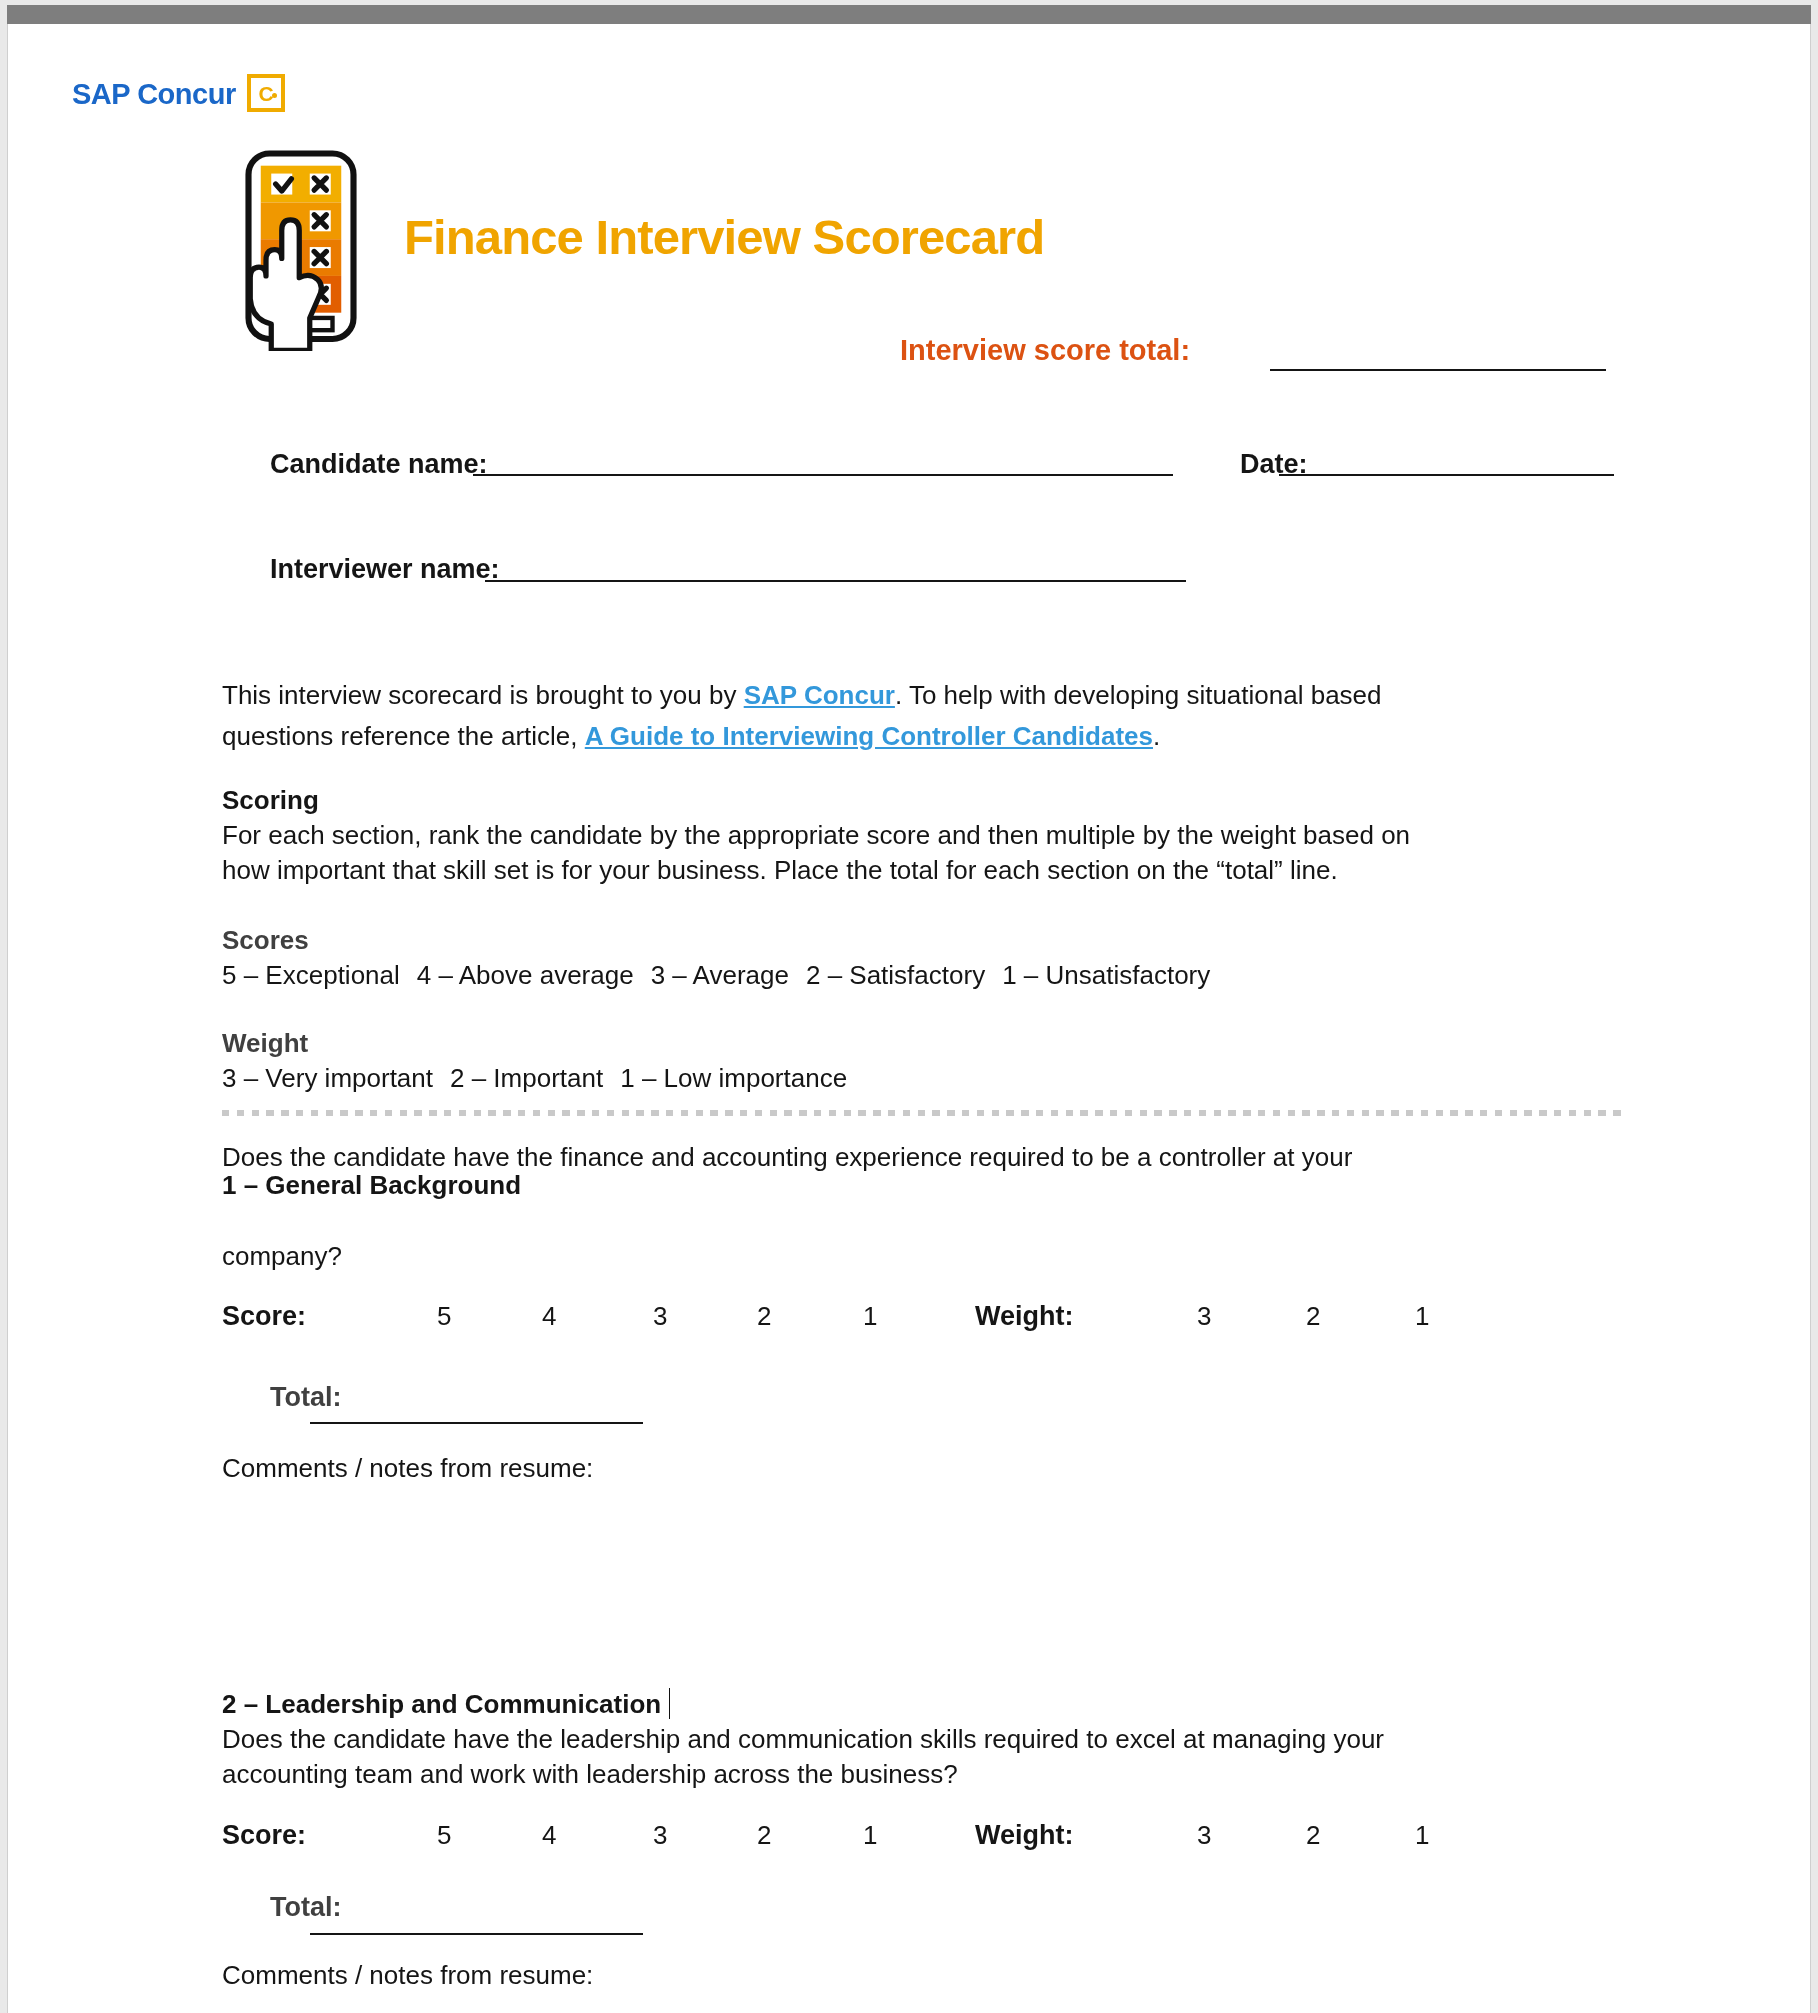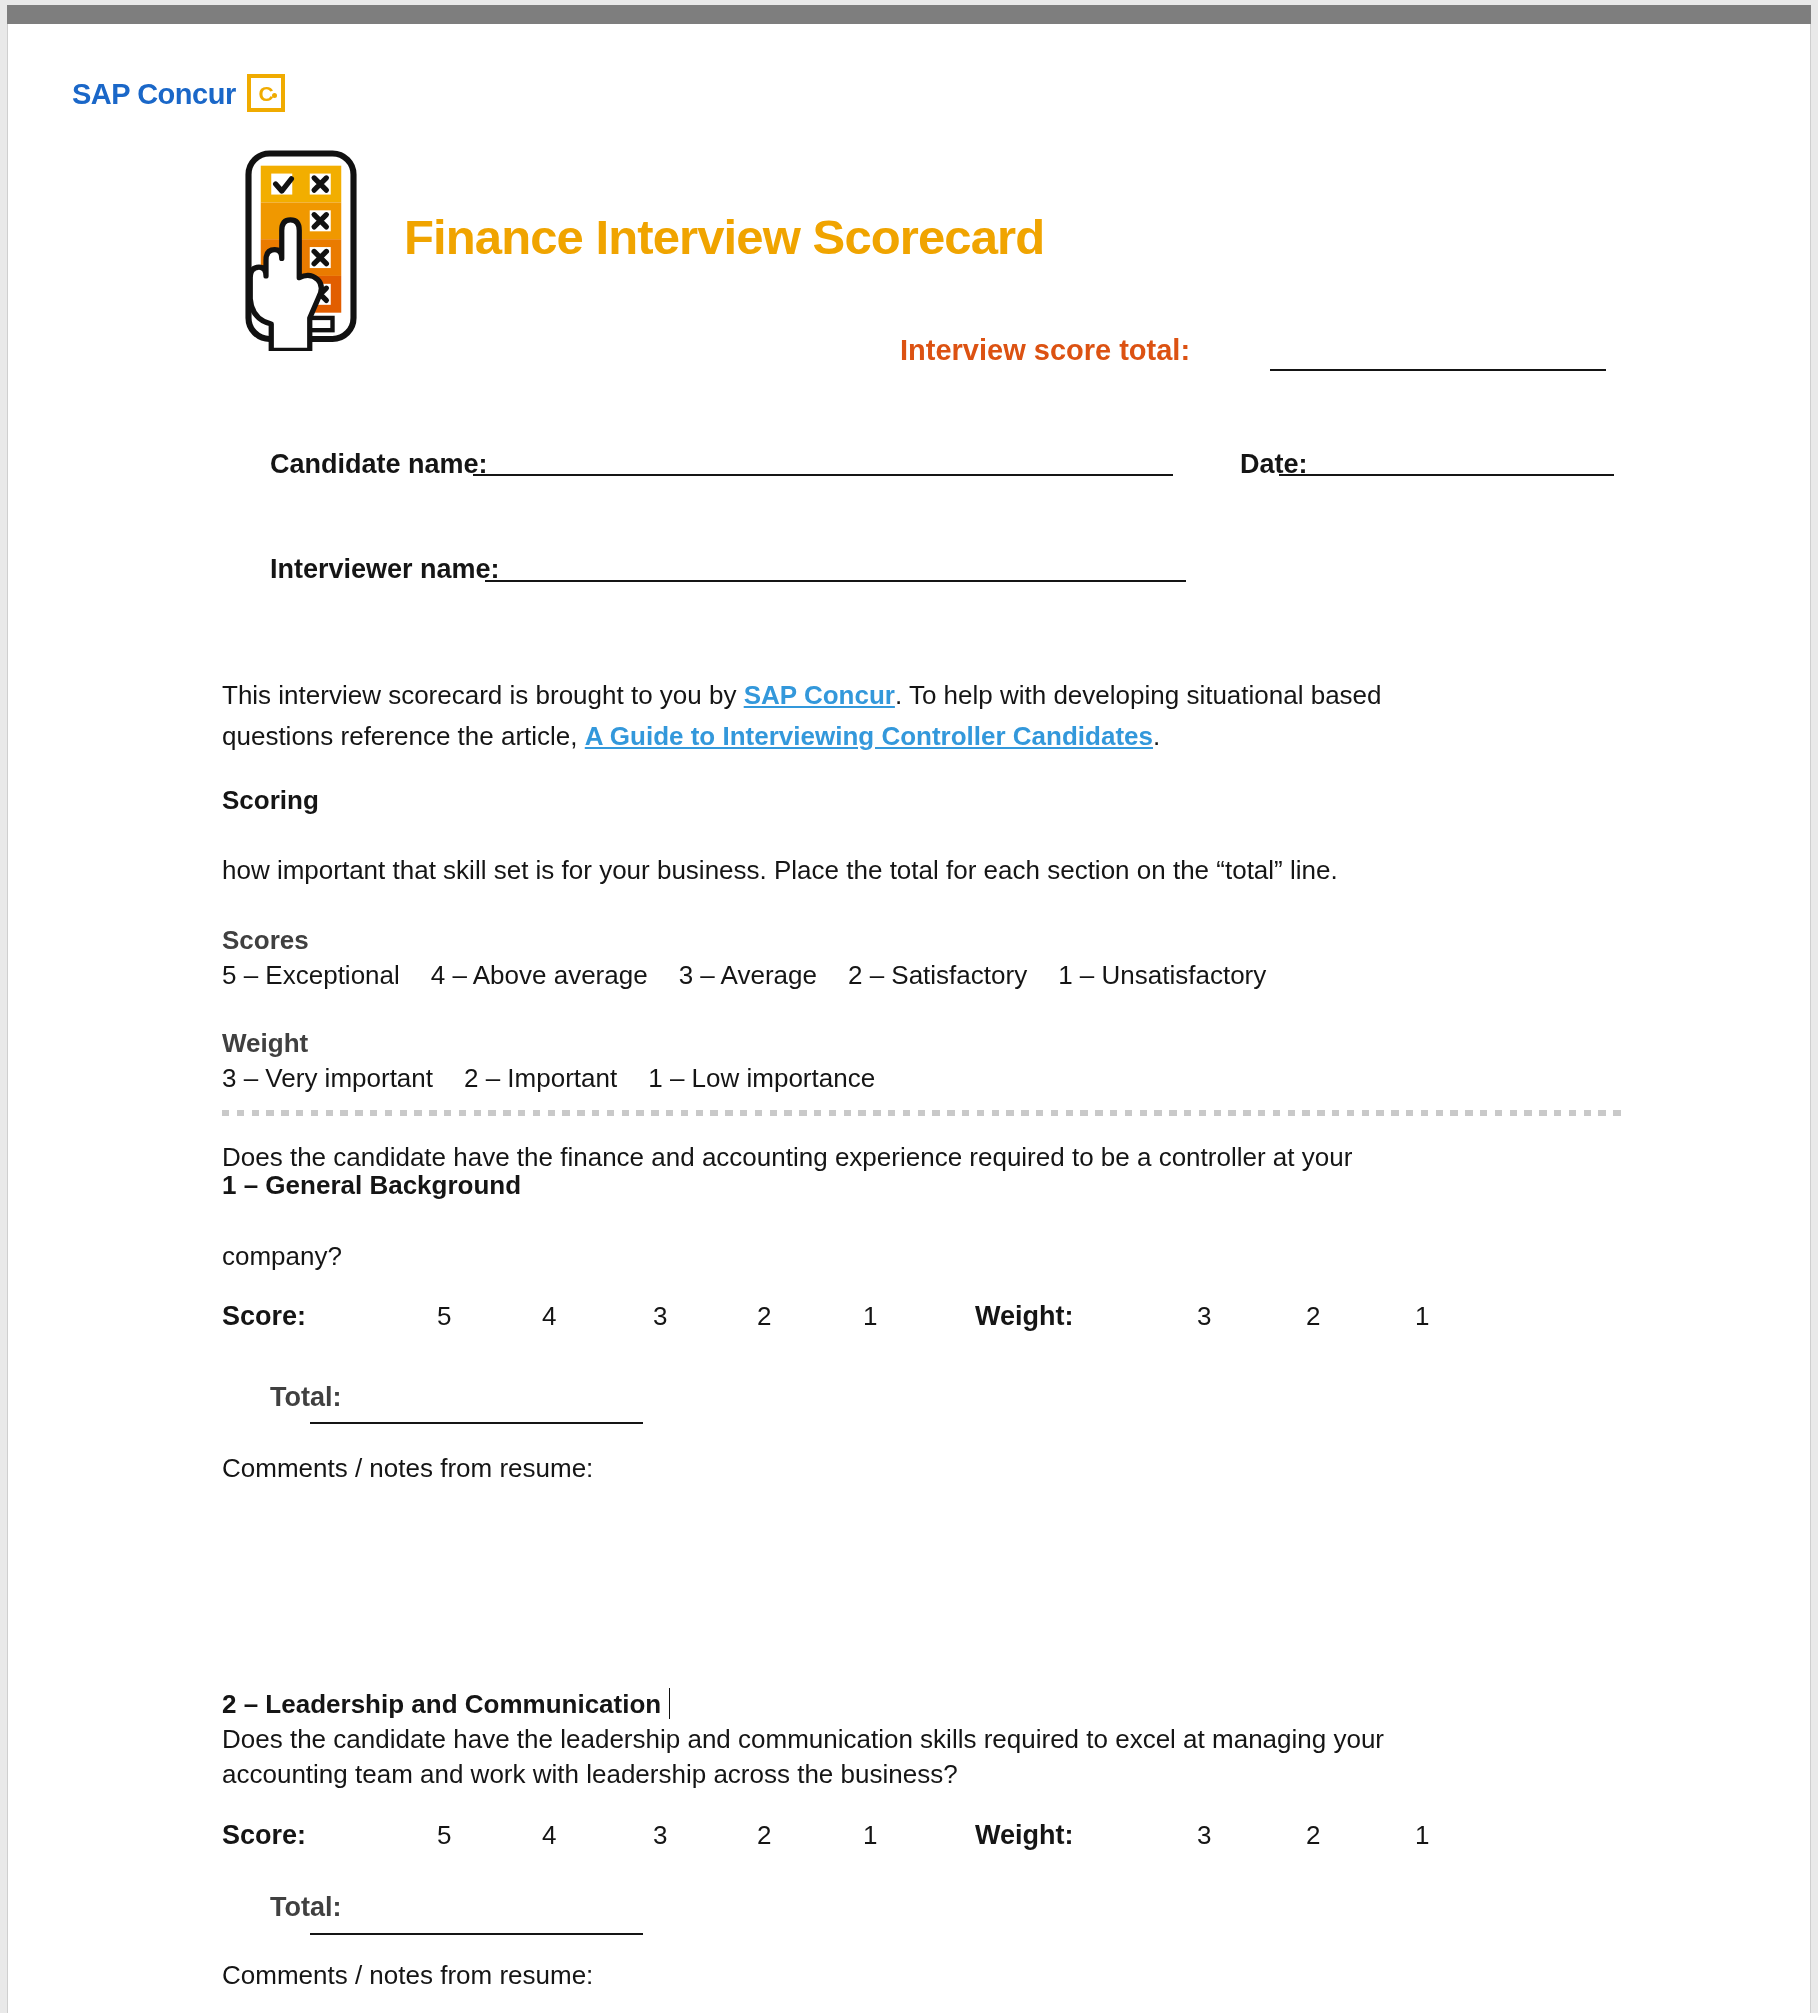--- a/index.html
+++ b/index.html
@@ -45,21 +45,21 @@
     border:4.6px solid #f0ab00;box-sizing:border-box;
     display:flex;align-items:center;justify-content:center;
   }
   .concur-box .c{color:#f0ab00;font-weight:bold;font-size:21px;line-height:1;}
   .concur-box .dot{position:absolute;right:3.7px;top:14.8px;width:5.5px;height:5.5px;border-radius:50%;background:#f0ab00;}
   .title{
     position:absolute;left:404px;top:209px;
     font-size:49px;font-weight:bold;color:#f0a400;letter-spacing:-0.9px;
   }
   .score-total{position:absolute;left:900px;top:334px;font-size:29px;font-weight:bold;color:#dc5212;}
-  .legend-row{position:absolute;display:flex;gap:31px;font-size:26px;align-items:flex-end;}
+  .legend-row{position:absolute;display:flex;gap:17px;font-size:26px;align-items:flex-end;}
   .score-row-label{font-size:27px;font-weight:bold;}
   .num{position:absolute;font-size:26px;}
   .caret{
     display:inline-block;width:1.8px;height:31px;background:#111;
     margin-left:7.4px;vertical-align:-5.5px;
   }
   .icon-phone{position:absolute;left:224px;top:144px;}
 </style>
 </head>
 <body>
@@ -114,20 +114,21 @@
   <div class="line" style="left:485px;top:580px;width:701px;"></div>
 
   <div class="abs body-text" style="left:222px;top:678px;">
     <span>This interview scorecard is brought to you by </span><span class="blue-link">SAP Concur</span><span>. To help with developing situational based</span>
   </div>
   <div class="abs body-text" style="left:222px;top:719px;">
     <span>questions reference the article, </span><span class="blue-link">A Guide to Interviewing Controller Candidates</span><span>.</span>
   </div>
 
   <div class="abs body-text b" style="left:222px;top:783px;">Scoring</div>
+  <div class="abs body-text" style="left:222px;top:818px;">For each section, rank the candidate by the appropriate score and then multiple by the weight based on</div>
   <div class="abs body-text" style="left:222px;top:853px;">how important that skill set is for your business. Place the total for each section on the “total” line.</div>
 
   <div class="abs body-text b orange" style="left:222px;top:923px;">Scores</div>
   <div class="legend-row" style="left:222px;top:960px;">
     <span>5 – Exceptional</span>
     <span>4 – Above average</span>
     <span>3 – Average</span>
     <span>2 – Satisfactory</span>
     <span>1 – Unsatisfactory</span>
   </div>

